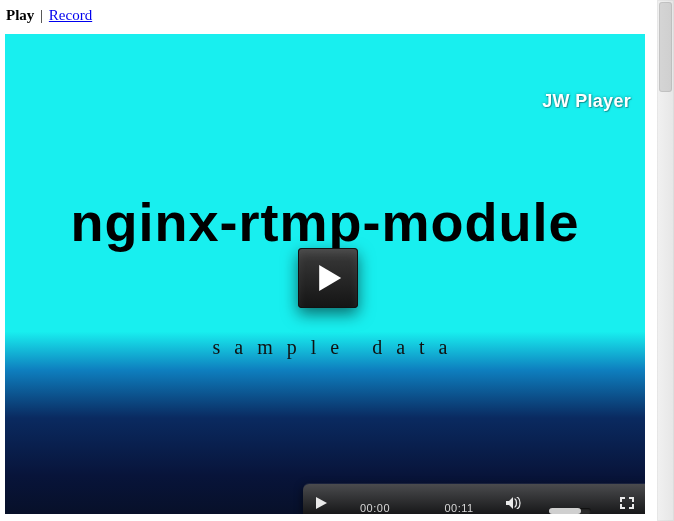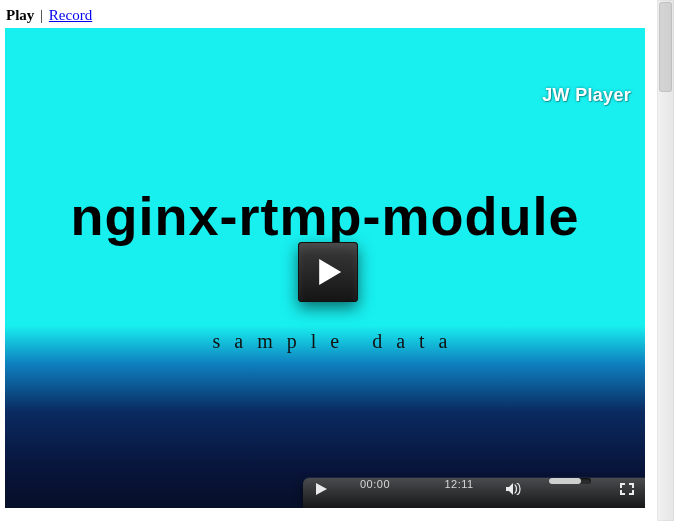--- a/index.html
+++ b/index.html
@@ -5,21 +5,21 @@
   html, body {
     margin: 0;
     padding: 0;
     width: 674px;
     height: 521px;
     background: #ffffff;
     font-family: "Times New Roman", Times, serif;
     overflow: hidden;
   }
   .topbar {
-    padding: 6px 6px 4px 6px;
+    padding: 6px 6px 10px 6px;
     font-size: 15px;
     line-height: 1.2;
   }
   .topbar .tab-play {
     font-weight: bold;
     color: #000;
   }
   .topbar .sep {
     color: #222;
     padding: 0 2px;
@@ -115,21 +115,21 @@
   }
   .ctrl-left {
     width: 305px;
     height: 100%;
     background: transparent;
   }
   .ctrl-right {
     flex: 1;
     height: 100%;
     display: flex;
-    align-items: flex-start;
+    align-items: flex-end;
     background: linear-gradient(to bottom, rgba(80,80,80,.92), rgba(24,24,24,.95));
     border-top-left-radius: 6px;
     box-shadow: 0 -1px 0 rgba(255,255,255,.08), 0 2px 8px rgba(0,0,0,.6);
     padding: 0 6px;
     gap: 24px;
     position: relative;
   }
   .cbtn {
     width: 24px;
     height: 22px;
@@ -222,21 +222,21 @@
       <div class="cbtn">
         <svg width="11" height="12" viewBox="0 0 11 12">
           <polygon points="0,0 11,6 0,12" fill="currentColor"></polygon>
         </svg>
       </div>
 
       <span class="time">00:00</span>
 
       <div class="progress"></div>
 
-      <span class="time">12:11</span>
+      <span class="time">00:11</span>
 
       <div class="cbtn">
         <svg width="15" height="12" viewBox="0 0 15 12">
           <path d="M0 4h3l4-4v12l-4-4H0z" fill="currentColor"></path>
           <path d="M9 2c2 1 2 7 0 8M11 0c4 2 4 10 0 12" stroke="currentColor" stroke-width="1.3" fill="none" stroke-linecap="round"></path>
         </svg>
       </div>
 
       <div class="vol-rail">
         <div class="vol-fill"></div>

